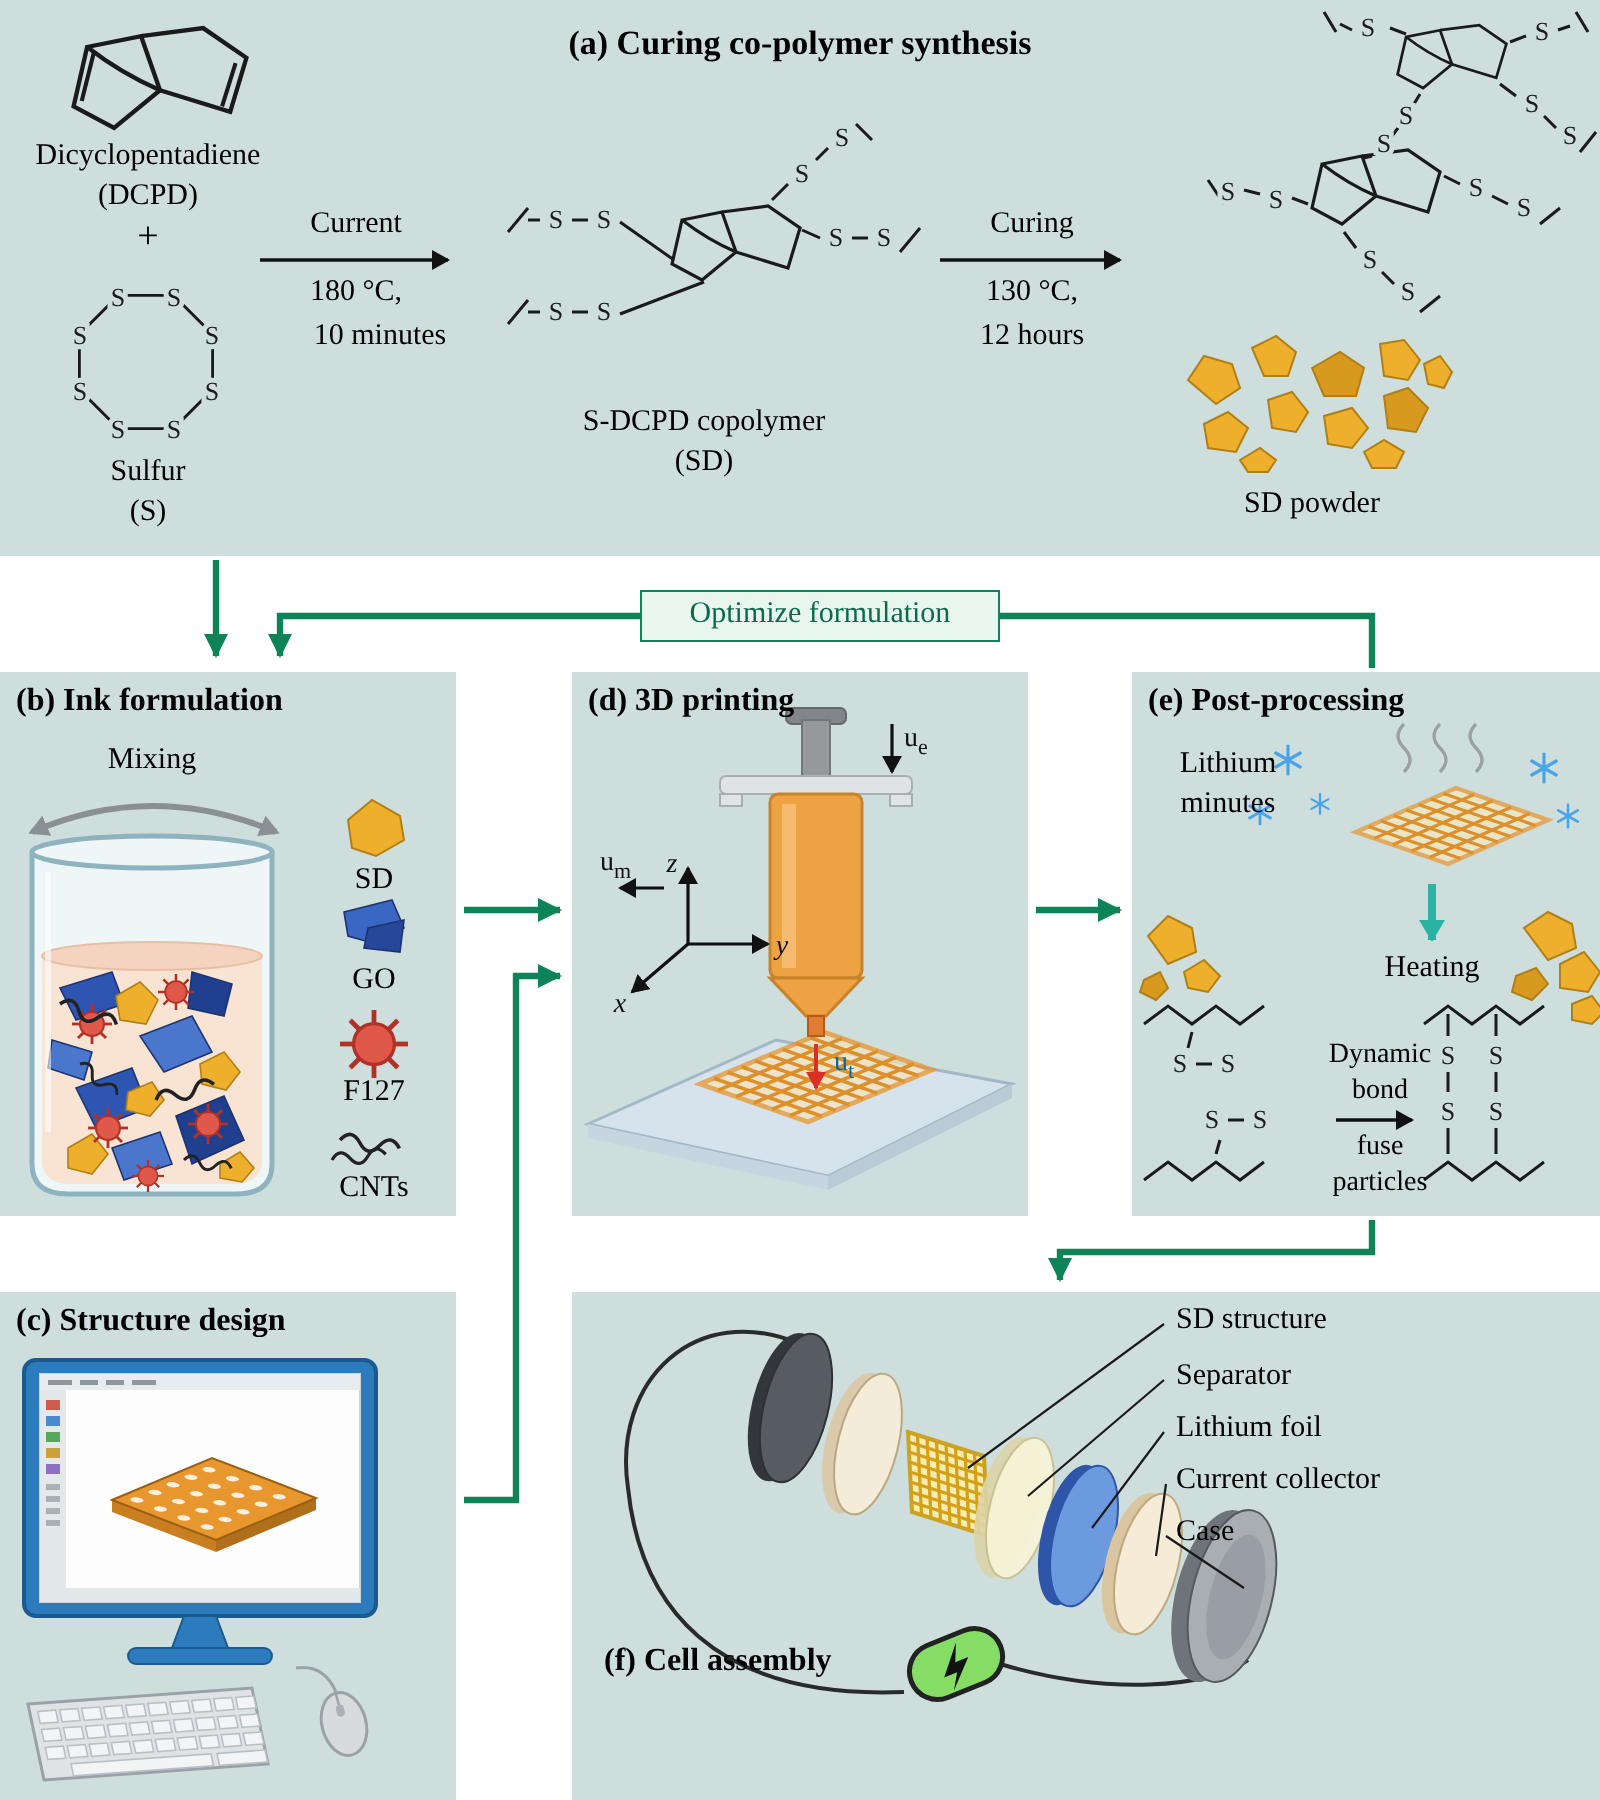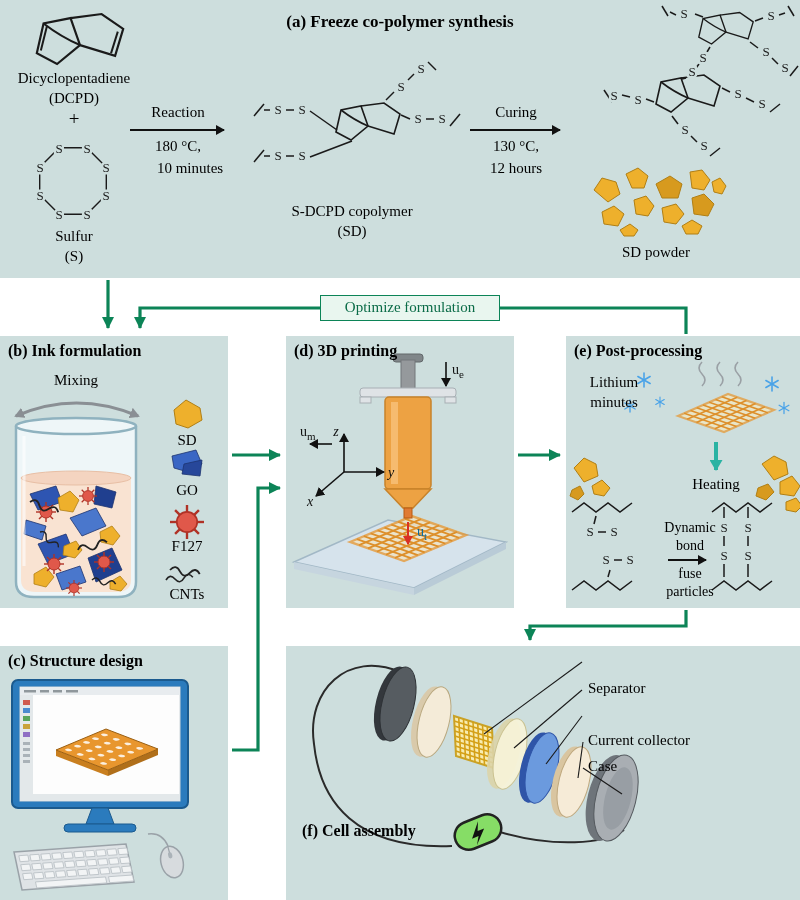--- a/index.html
+++ b/index.html
@@ -180,27 +180,27 @@
       <polygon points="104,8 116,6 124,16 118,26 106,24" fill="#eeb02c"></polygon>
       <polygon points="16,48 28,42 38,50 32,62 18,60" fill="#eeb02c"></polygon>
       <polygon points="48,36 60,32 68,42 62,52 50,50" fill="#eeb02c"></polygon>
       <polygon points="76,44 90,40 98,50 90,60 78,58" fill="#eeb02c"></polygon>
       <polygon points="106,34 118,30 128,40 122,52 108,50" fill="#d79a1e"></polygon>
       <polygon points="34,66 44,60 52,66 48,72 38,72" fill="#eeb02c"></polygon>
       <polygon points="96,62 106,56 116,62 112,70 100,70" fill="#eeb02c"></polygon>
       <polygon points="126,18 134,14 140,22 136,30 128,28" fill="#eeb02c"></polygon>
     </g>
   </svg>
-  <div class="ptitle" style="left:0;right:0;top:12px;text-align:center;font-size:17px">(a) Freeze co-polymer synthesis</div>
+  <div class="ptitle" style="left:0;right:0;top:12px;text-align:center;font-size:17px">(a) Curing co-polymer synthesis</div>
   <div class="lbl" style="left:0;width:148px;top:70px">Dicyclopentadiene</div>
   <div class="lbl" style="left:0;width:148px;top:90px">(DCPD)</div>
   <div class="lbl" style="left:0;width:148px;top:108px;font-size:19px">+</div>
   <div class="lbl" style="left:0;width:148px;top:228px">Sulfur</div>
   <div class="lbl" style="left:0;width:148px;top:248px">(S)</div>
-  <div class="lbl" style="left:128px;width:100px;top:104px">Reaction</div>
+  <div class="lbl" style="left:128px;width:100px;top:104px">Current</div>
   <div class="lbl" style="left:128px;width:100px;top:138px">180 °C,</div>
   <div class="lbl" style="left:140px;width:100px;top:160px">10 minutes</div>
   <div class="lbl" style="left:252px;width:200px;top:203px">S-DCPD copolymer</div>
   <div class="lbl" style="left:252px;width:200px;top:223px">(SD)</div>
   <div class="lbl" style="left:468px;width:96px;top:104px">Curing</div>
   <div class="lbl" style="left:468px;width:96px;top:138px">130 °C,</div>
   <div class="lbl" style="left:468px;width:96px;top:160px">12 hours</div>
   <div class="lbl" style="left:586px;width:140px;top:244px">SD powder</div>
 </div>
 
@@ -588,21 +588,23 @@
     </g>
 
     <g stroke="#1a1a1a" stroke-width="1.1">
       <path d="M198,88 L296,16"></path>
       <path d="M228,102 L296,44"></path>
       <path d="M260,118 L296,70"></path>
       <path d="M292,132 L297,96"></path>
       <path d="M336,148 L297,122"></path>
     </g>
   </svg>
+  <div class="lbl lbl-left" style="left:302px;width:205px;top:6px">SD structure</div>
   <div class="lbl lbl-left" style="left:302px;width:205px;top:34px">Separator</div>
+  <div class="lbl lbl-left" style="left:302px;width:205px;top:60px">Lithium foil</div>
   <div class="lbl lbl-left" style="left:302px;width:205px;top:86px">Current collector</div>
   <div class="lbl lbl-left" style="left:302px;width:205px;top:112px">Case</div>
   <div class="ptitle" style="left:16px;top:176px">(f) Cell assembly</div>
 </div>
 
 
 <svg class="lay" width="800" height="900" style="pointer-events:none">
   <g stroke="#0c8457" stroke-width="3.2" fill="none">
     <path d="M108,280 L108,328" marker-end="url(#mGreen)"></path>
     <path d="M686,334 L686,308 L140,308 L140,328" marker-end="url(#mGreen)"></path>

